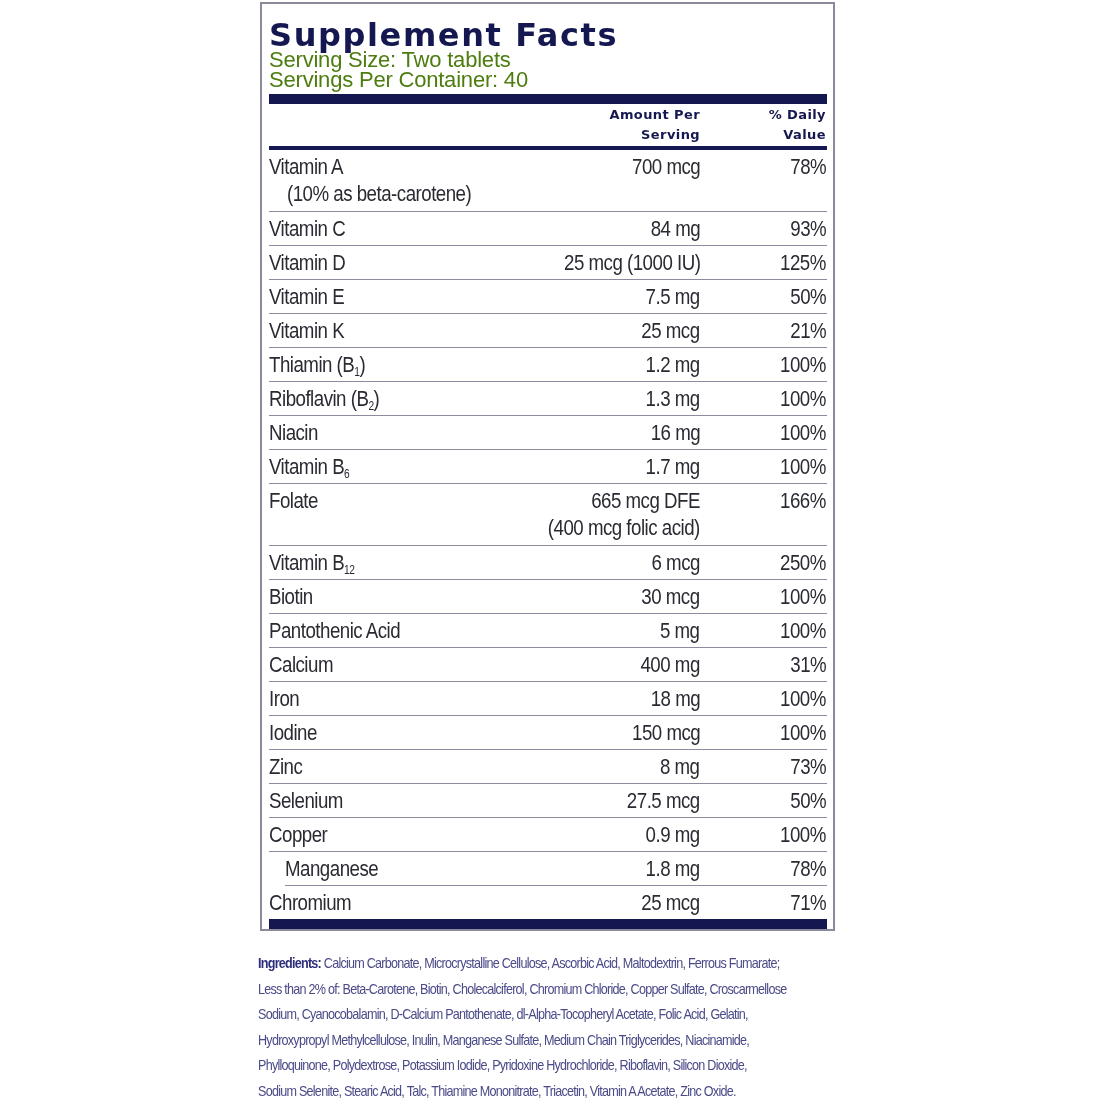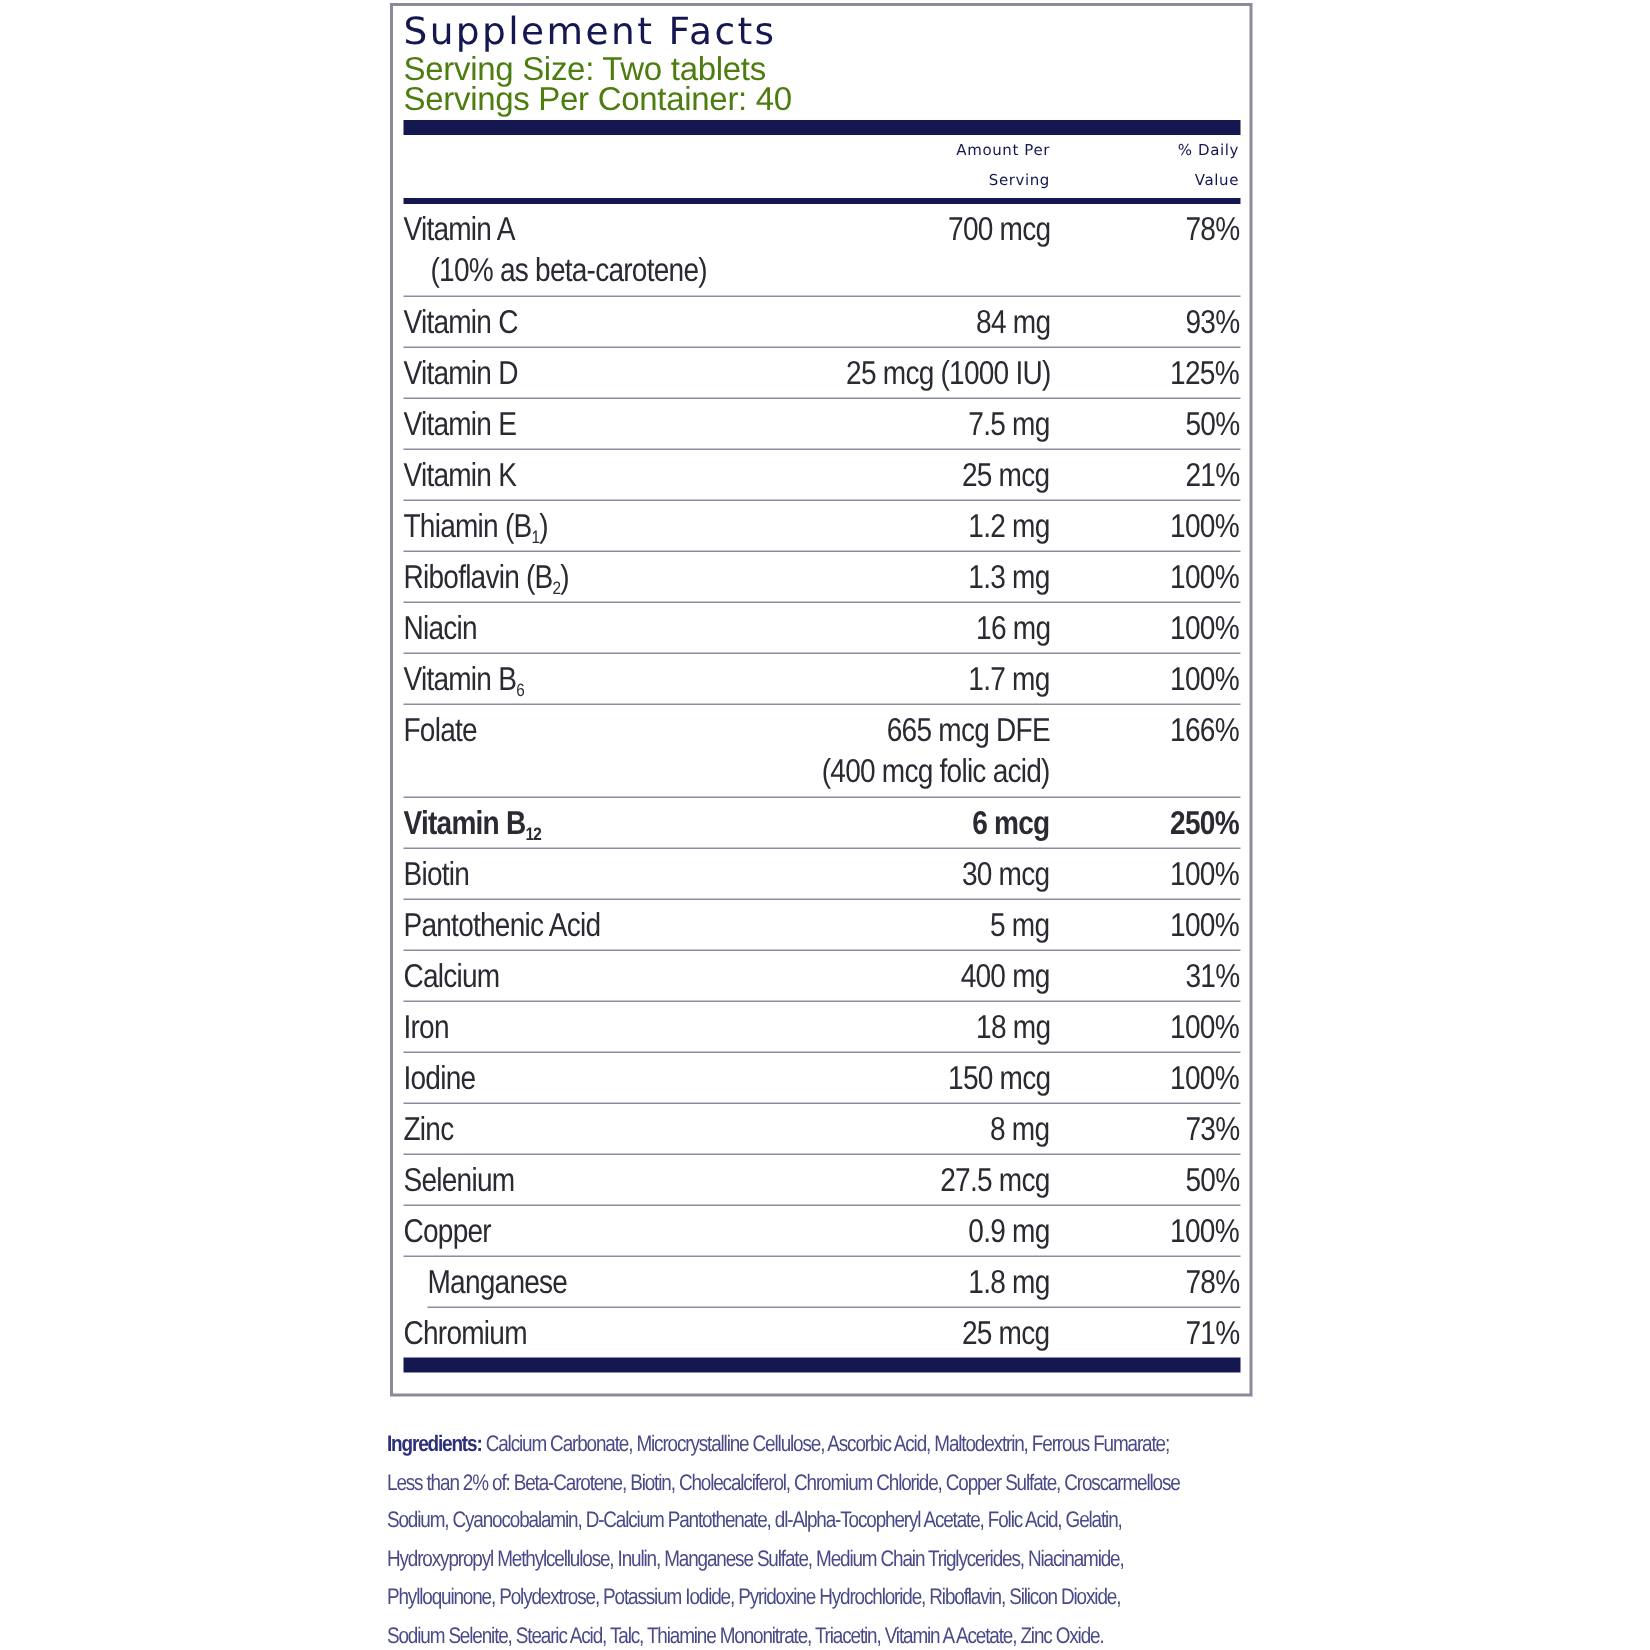--- a/index.html
+++ b/index.html
@@ -26,26 +26,26 @@
     background: #ffffff;
   }
   .facts-inner {
     position: absolute;
     left: 7px;
     right: 6px;
     top: 0;
   }
   .title {
     font-family: "DejaVu Sans", sans-serif;
-    font-weight: normal;
-    font-size: 25px;
+    font-weight: bold;
+    font-size: 32px;
     letter-spacing: 1.6px;
     color: #151850;
     line-height: 30px;
-    margin-top: 2px;
+    margin-top: 16px;
     white-space: nowrap;
   }
   .serving {
     font-size: 22px;
     line-height: 20px;
     color: #4d7c0f;
     white-space: nowrap;
     letter-spacing: -0.2px;
   }
   .bar-thick {
@@ -56,22 +56,22 @@
   .col-header {
     position: relative;
     height: 42px;
   }
   .col-header .amt-h,
   .col-header .dv-h {
     position: absolute;
     top: 1px;
     text-align: right;
     font-family: "DejaVu Sans", sans-serif;
-    font-weight: normal;
-    font-size: 10px;
+    font-weight: bold;
+    font-size: 13px;
     line-height: 20px;
     color: #151850;
     white-space: pre-line;
     letter-spacing: 0.4px;
   }
   .col-header .amt-h { right: 127px; }
   .col-header .dv-h { right: 1px; margin-left: 20px; }
   .bar-med {
     height: 4px;
     background: #151850;
@@ -223,21 +223,21 @@
           <span class="name"><span>Vitamin B</span><span class="subscript">6</span></span>
           <span class="amt">1.7 mg</span>
           <span class="dv">100%</span>
         </div>
         <div class="row" style="height: 61px;">
           <span class="name"><span>Folate</span></span>
           <span class="amt">665 mcg DFE</span>
           <span class="amt2">(400 mcg folic acid)</span>
           <span class="dv">166%</span>
         </div>
-        <div class="row" style="height: 33px; font-weight: bold;">
+        <div class="row" style="height: 33px;">
           <span class="name"><span>Vitamin B</span><span class="subscript">12</span></span>
           <span class="amt">6 mcg</span>
           <span class="dv">250%</span>
         </div>
         <div class="row" style="height: 33px;">
           <span class="name"><span>Biotin</span></span>
           <span class="amt">30 mcg</span>
           <span class="dv">100%</span>
         </div>
         <div class="row" style="height: 33px;">

